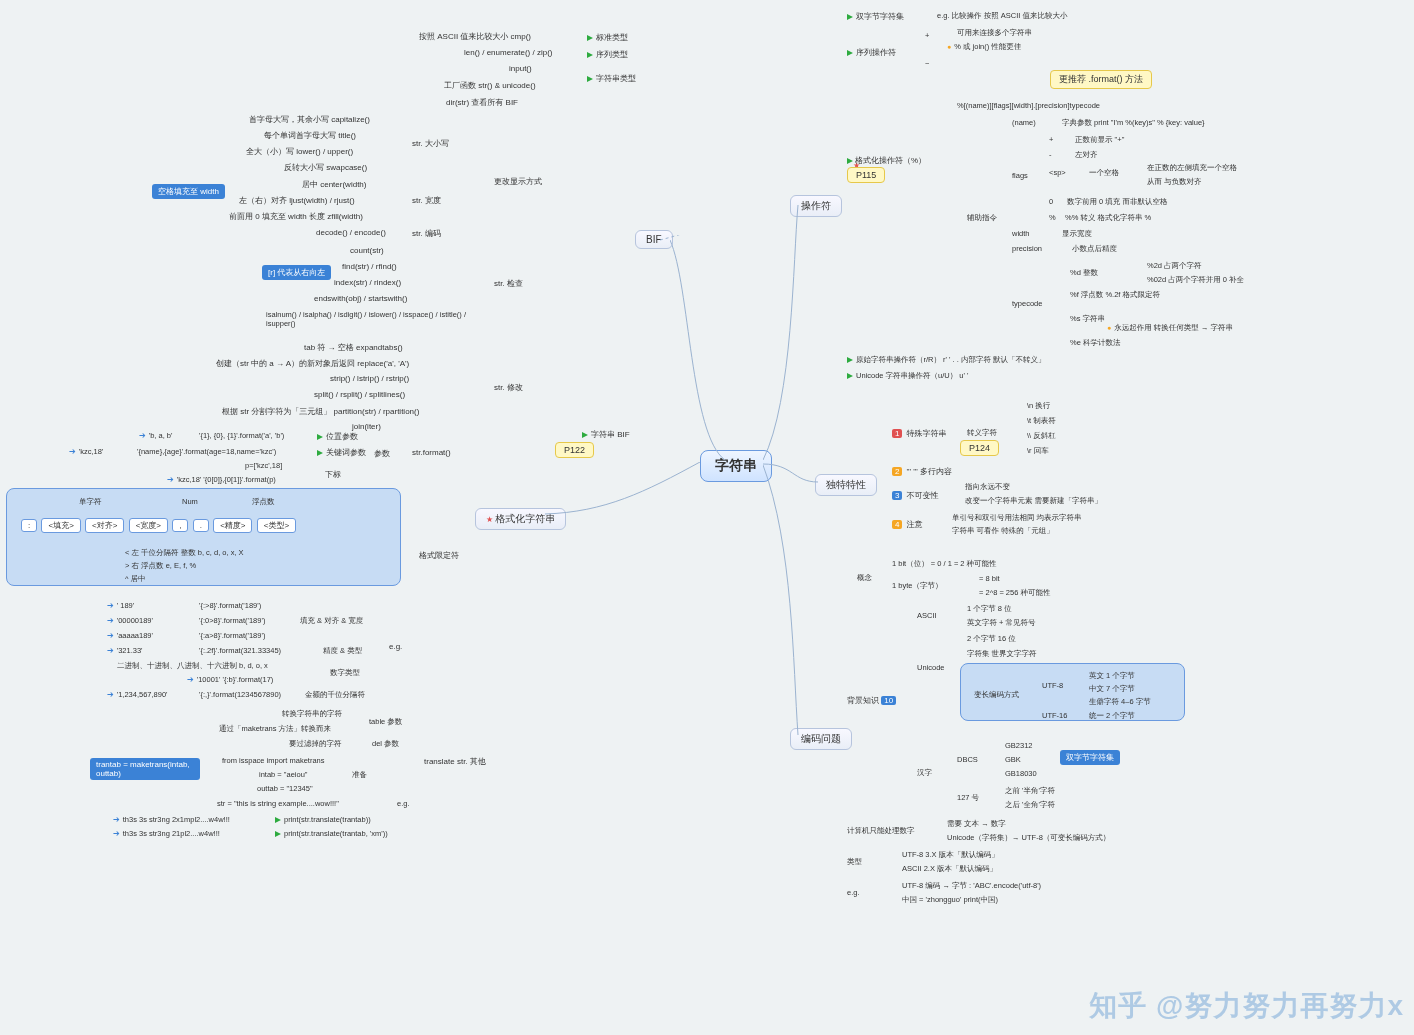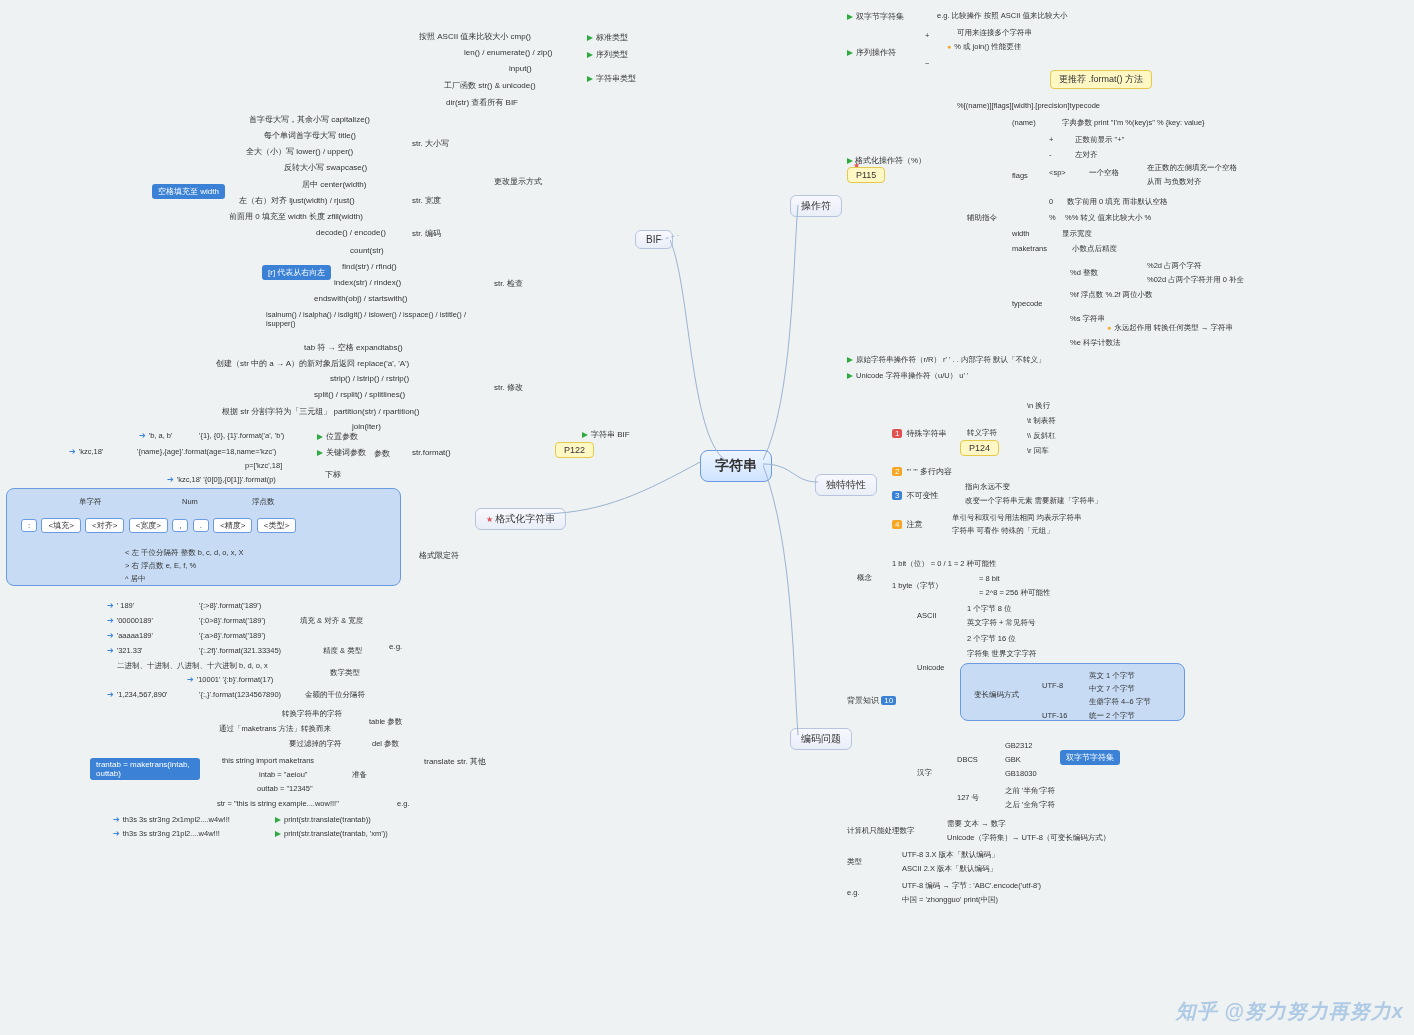--- a/index.html
+++ b/index.html
@@ -80,25 +80,24 @@
   }
   .hugebox {
     background:#c7dcf4;
     border:1px solid #6a9adf;
     border-radius:8px;
   }
   .watermark {
     position:absolute;
     right:10px;
     bottom:10px;
-    font-size:20px;
+    font-size:28px;
     font-weight:bold;
     color:rgba(140,180,220,.65);
     letter-spacing:1px;
-    font-style:italic;
   }
   svg.link { position: absolute; stroke:#9bb3d0; fill:none; stroke-width:1; }
   .mini { font-size:7.5px; }
 </style>
 </head>
 <body>
 
 <div class="node root" style="left:700px;top:450px">字符串</div>
 
 <div class="node main" style="left:635px;top:230px">BIF</div>
@@ -202,21 +201,21 @@
 <div class="node leaf mini" style="left:192px;top:687px">'{:,}'.format(1234567890)</div>
 <div class="node leaf mini" style="left:298px;top:687px">金额的千位分隔符</div>
 
 <div class="node leaf txt" style="left:420px;top:754px">translate        str.        其他</div>
 <div class="node leaf mini" style="left:275px;top:706px">转换字符串的字符</div>
 <div class="node leaf mini" style="left:212px;top:721px">通过「maketrans 方法」转换而来</div>
 <div class="node leaf mini" style="left:362px;top:714px">table 参数</div>
 <div class="node leaf mini" style="left:282px;top:736px">要过滤掉的字符</div>
 <div class="node leaf mini" style="left:365px;top:736px">del 参数</div>
 <div class="node blue-tag" style="left:90px;top:758px;max-width:110px;white-space:normal">trantab = maketrans(intab, outtab)</div>
-<div class="node leaf mini" style="left:215px;top:753px">this string import maketrans</div>
+<div class="node leaf mini" style="left:215px;top:753px">from isspace import maketrans</div>
 <div class="node leaf mini" style="left:252px;top:767px">intab = "aeiou"</div>
 <div class="node leaf mini" style="left:250px;top:781px">outtab = "12345"</div>
 <div class="node leaf mini" style="left:345px;top:767px">准备</div>
 <div class="node leaf mini" style="left:210px;top:796px">str = "this is string example....wow!!!"</div>
 <div class="node leaf mini" style="left:390px;top:796px">e.g.</div>
 <div class="node leaf blue-arr mini" style="left:106px;top:812px">th3s 3s str3ng 2x1mpl2....w4w!!!</div>
 <div class="node leaf green-flag mini" style="left:268px;top:812px">print(str.translate(trantab))</div>
 <div class="node leaf blue-arr mini" style="left:106px;top:826px">th3s 3s str3ng 21pl2....w4w!!!</div>
 <div class="node leaf green-flag mini" style="left:268px;top:826px">print(str.translate(trantab, 'xm'))</div>
 
@@ -240,30 +239,30 @@
 <div class="node leaf mini" style="left:1068px;top:132px">正数前显示 "+"</div>
 <div class="node leaf mini" style="left:1042px;top:147px">-</div>
 <div class="node leaf mini" style="left:1068px;top:147px">左对齐</div>
 <div class="node leaf mini" style="left:1042px;top:165px">&lt;sp&gt;</div>
 <div class="node leaf mini" style="left:1082px;top:165px">一个空格</div>
 <div class="node leaf mini" style="left:1140px;top:160px">在正数的左侧填充一个空格</div>
 <div class="node leaf mini" style="left:1140px;top:174px">从而        与负数对齐</div>
 <div class="node leaf mini" style="left:1042px;top:194px">0</div>
 <div class="node leaf mini" style="left:1060px;top:194px">数字前用 0 填充        而非默认空格</div>
 <div class="node leaf mini" style="left:1042px;top:210px">%</div>
-<div class="node leaf mini" style="left:1058px;top:210px">%%        转义        值来比较大小 %</div>
+<div class="node leaf mini" style="left:1058px;top:210px">%%        转义        格式化字符串 %</div>
 <div class="node leaf mini" style="left:1005px;top:226px">width</div>
 <div class="node leaf mini" style="left:1055px;top:226px">显示宽度</div>
-<div class="node leaf mini" style="left:1005px;top:241px">maketrans</div>
+<div class="node leaf mini" style="left:1005px;top:241px">precision</div>
 <div class="node leaf mini" style="left:1065px;top:241px">小数点后精度</div>
 <div class="node leaf mini" style="left:1005px;top:296px">typecode</div>
 <div class="node leaf mini" style="left:1063px;top:265px">%d        整数</div>
 <div class="node leaf mini" style="left:1140px;top:258px">%2d        占两个字符</div>
 <div class="node leaf mini" style="left:1140px;top:272px">%02d        占两个字符并用 0 补全</div>
-<div class="node leaf mini" style="left:1063px;top:287px">%f        浮点数        %.2f        两位小数</div>
+<div class="node leaf mini" style="left:1063px;top:287px">%f        浮点数        %.2f        格式限定符</div>
 <div class="node leaf mini" style="left:1063px;top:311px">%s        字符串</div>
 <div class="node leaf orange-dot mini" style="left:1100px;top:320px">永远起作用        转换任何类型 → 字符串</div>
 <div class="node leaf mini" style="left:1063px;top:335px">%e        科学计数法</div>
 <div class="node leaf green-flag mini" style="left:840px;top:352px">原始字符串操作符（r/R）        r' '    . .    内部字符        默认「不转义」</div>
 <div class="node leaf green-flag mini" style="left:840px;top:368px">Unicode 字符串操作符（u/U）        u' '</div>
 
 <div class="node leaf" style="left:885px;top:425px"><span style="background:#e05151;color:#fff;border-radius:2px;padding:0 3px;margin-right:4px">1</span><span>特殊字符串</span></div>
 <div class="node leaf mini" style="left:960px;top:425px">转义字符</div>
 <div class="node yellow-box" style="left:960px;top:440px">P124</div>
 <div class="node leaf mini" style="left:1020px;top:398px">\n        换行</div>

